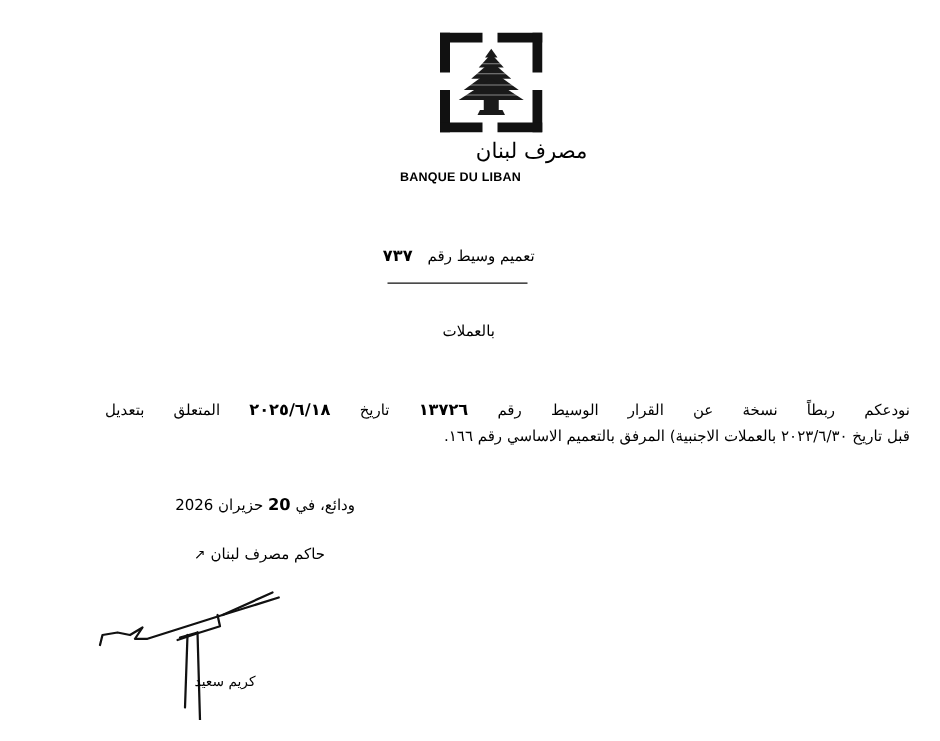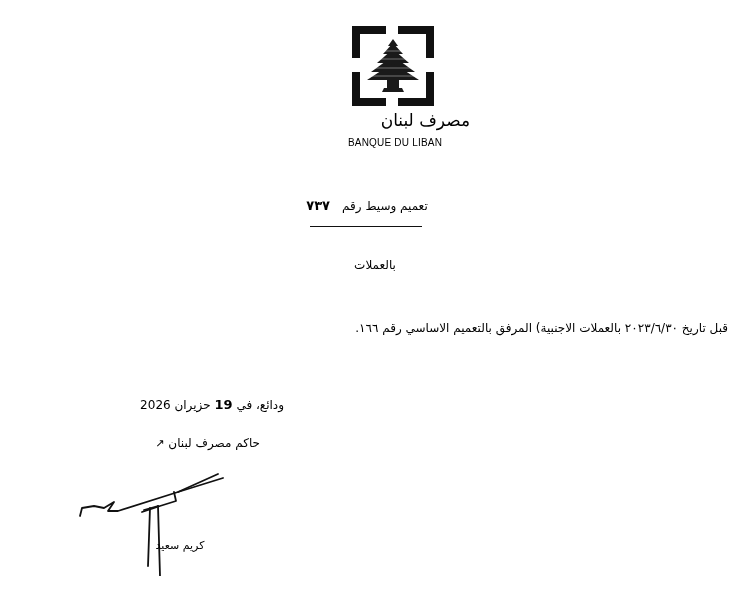--- a/index.html
+++ b/index.html
@@ -26,24 +26,24 @@
     .brand-ar {
       left: 320px; top: 110px; width: 150px;
       text-align: right;
       font-family: "DejaVu Serif", serif;
       font-size: 17px;
       direction: rtl;
       letter-spacing: 0.5px;
     }
     .brand-fr {
       left: 320px; top: 137px; width: 150px;
-      text-align: center;
+      text-align: left;
       font-family: "Liberation Sans", sans-serif;
       font-size: 10px;
-      font-weight: normal;
+      font-weight: bold;
       letter-spacing: 0.2px;
     }
 
     
     .circular {
       left: 296px; top: 198px; width: 142px;
       direction: rtl;
       text-align: center;
       font-size: 12px;
       white-space: nowrap;
@@ -154,26 +154,33 @@
 <div class="abs brand-fr">BANQUE DU LIBAN</div>
 
 <div class="abs circular">
   <span>تعميم وسيط رقم</span><span class="num">٧٣٧</span>
 </div>
 <div class="abs title-rule"></div>
 
 <div class="abs addressee">بالعملات</div>
 
 <div class="abs para">
+  <span class="line">
+    <span>نودعكم ربطاً نسخة عن القرار الوسيط رقم</span>
+    <b>١٣٧٢٦</b>
+    <span>تاريخ</span>
+    <b>٢٠٢٥/٦/١٨</b>
+    <span>المتعلق بتعديل</span>
+  </span>
   <span class="line last">قبل تاريخ ٢٠٢٣/٦/٣٠ بالعملات الاجنبية) المرفق بالتعميم الاساسي رقم ١٦٦.</span>
 </div>
 
 <div class="abs place-date">
   <span>ودائع، في</span>
-  <b>19</b>
+  <b>20</b>
   <span>حزيران 2026</span>
 </div>
 
 <div class="abs governor-title">
   <span>حاكم مصرف لبنان</span>
   <span style="font-size:11px;">↗</span>
 </div>
 
 <div class="abs signature">
   <svg viewBox="0 0 160 110">

